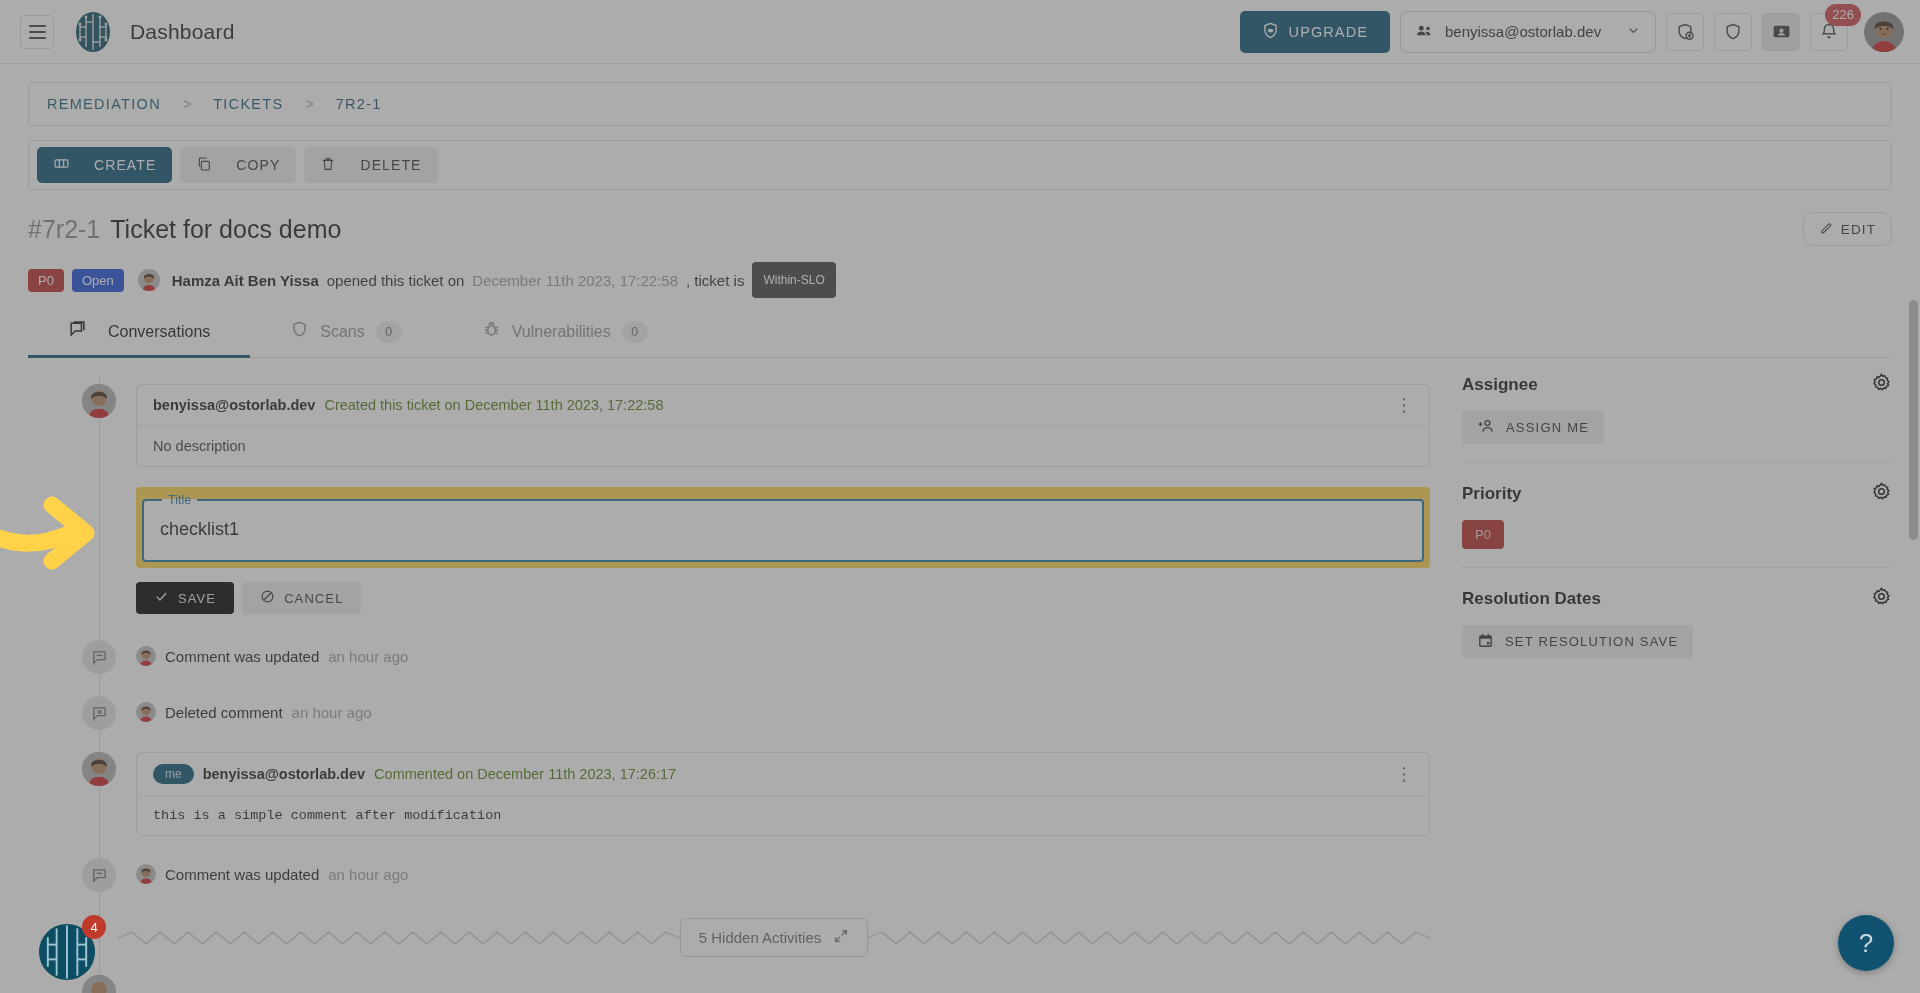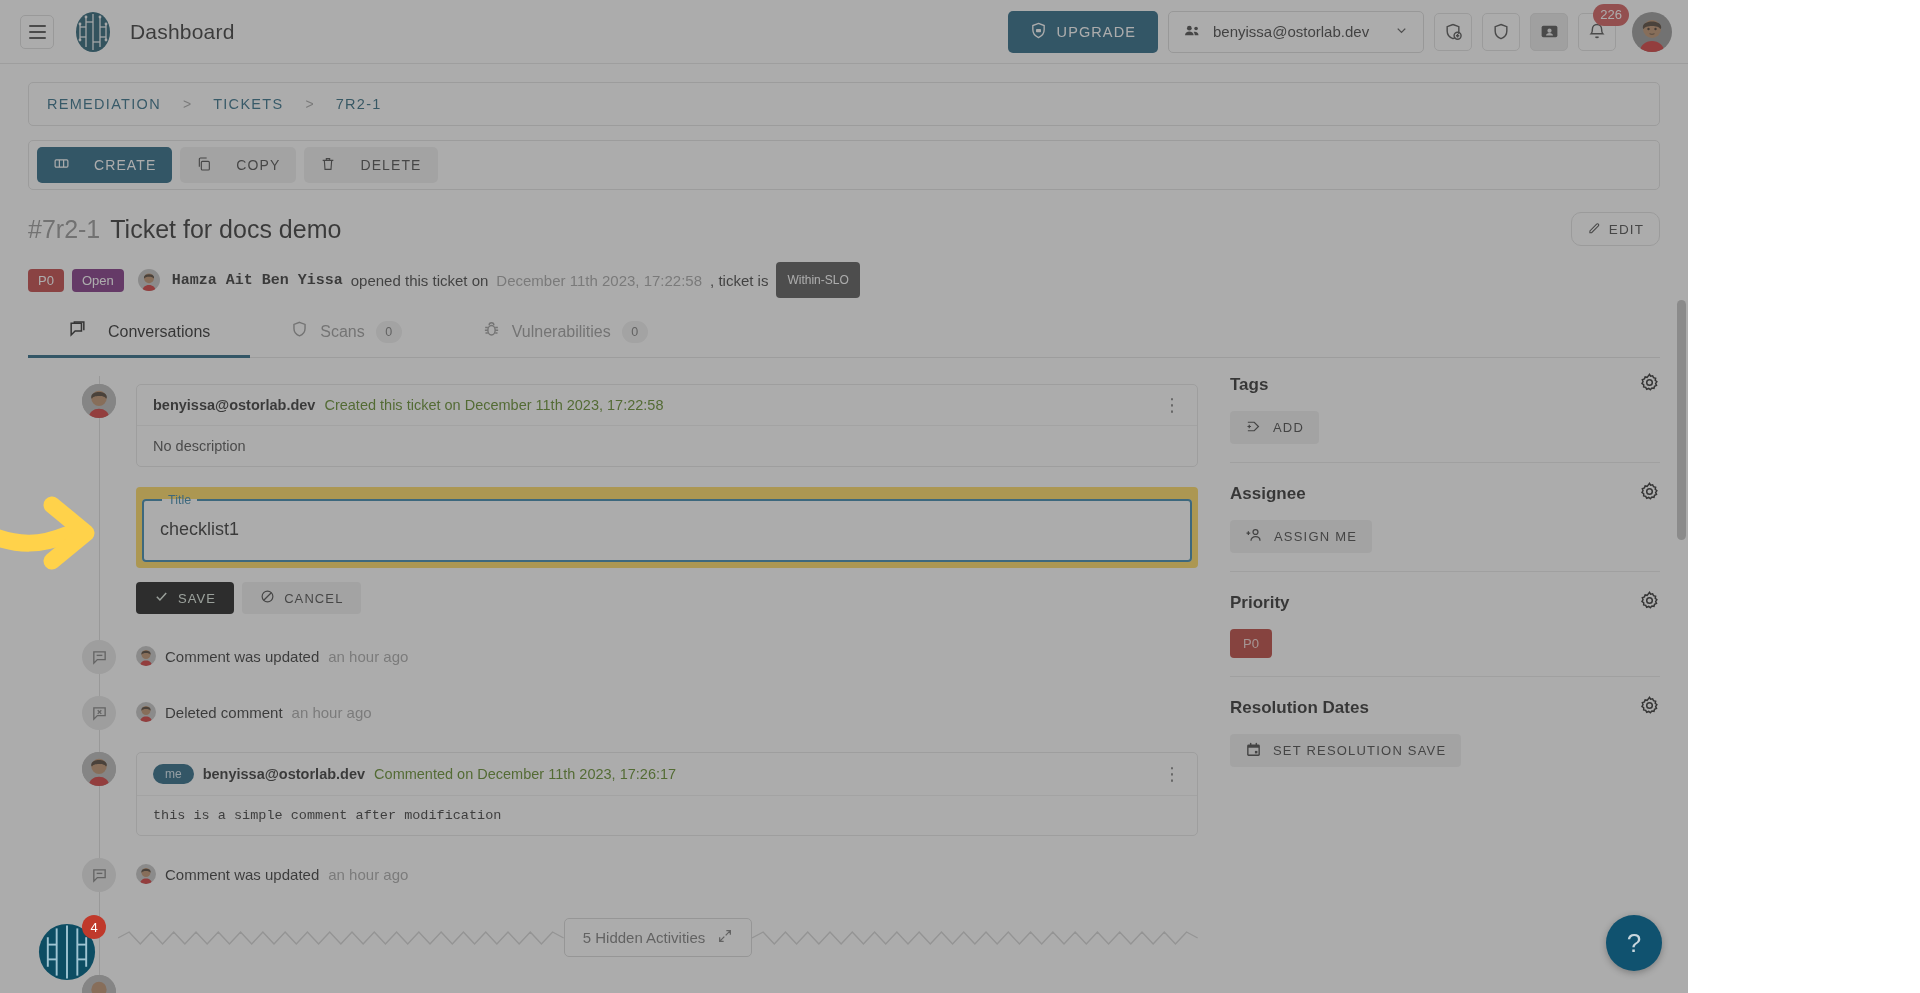--- a/index.html
+++ b/index.html
@@ -7,21 +7,21 @@
   html, body {
     margin: 0; padding: 0;
     width: 1920px; height: 993px;
     overflow: hidden;
     font-family: "Liberation Sans", sans-serif;
     background: #ffffff;
   }
   
   #page {
     position: relative;
-    width: 1688px; height: 993px;
+    width: 1920px; height: 993px;
     background: #ffffff;
   }
   #dim {
     position: absolute; inset: 0;
     background: rgba(90,90,90,0.50);
     pointer-events: none;
     z-index: 50;
   }
 
   
@@ -109,24 +109,24 @@
   .edit-btn {
     margin-left: auto; height: 34px; padding: 0 15px;
     border: 1px solid #dcdcdc; border-radius: 10px; background: #fff;
     display: flex; align-items: center; gap: 8px;
     font-size: 13.5px; letter-spacing: 1.1px; color: #333; cursor: pointer;
   }
 
   .meta-row { display: flex; align-items: center; gap: 8px; margin-top: 16px; font-size: 15px; }
   .pill { border-radius: 4px; padding: 4px 10px; font-size: 13px; color: #fff; }
   .pill.p0 { background: #bb2d2d; }
-  .pill.open { background: #701a75; }
+  .pill.open { background: #1d4ed8; }
   .pill.slo { background: #404040; font-size: 12px; padding: 11px 11px; }
   .meta-avatar { width: 22px; height: 22px; border-radius: 50%; overflow: hidden; margin: 0 4px 0 6px; }
-  .meta-strong { font-weight: bold; color: #1b1b1b; font-family: Liberation Mono, monospace; }
+  .meta-strong { font-weight: bold; color: #1b1b1b; }
   .meta-dim { color: #9a9a9a; }
   .meta-text { color: #2b2b2b; }
 
   
   .tabs { display: flex; margin-top: 22px; border-bottom: 1px solid #e0e0e0; }
   .tab {
     display: flex; align-items: center; gap: 11px;
     padding: 0 40px 14px 40px; cursor: pointer;
     font-size: 16px; color: #8e8e8e; position: relative;
   }
@@ -663,40 +663,20 @@
               <path d="M8 40c0-7 5.5-11 12-11s12 4 12 11z" fill="#cc2222"></path>
               <circle cx="20" cy="17" r="9" fill="#b5835a"></circle>
             </svg>
           </div>
           <div class="tl-body"></div>
         </div>
       </div>
 
       <div class="side-col">
 
-        <div class="panel-sec">
-          <div class="panel-head">
-            <span class="panel-title">Tags</span>
-            <span class="panel-gear">
-              <svg width="21" height="21" viewBox="0 0 24 24" fill="none" stroke="#111" stroke-width="1.7">
-                <circle cx="12" cy="12" r="3.2"></circle>
-                <path d="M12 2.6l1.2 2.2 2.4-.5 1 2.2 2.4.6-.5 2.4 1.9 1.6-1.4 2 1 2.2-2.3 1-.6 2.4-2.4-.3-1.7 1.8-1.9-1.4-2.3.9-1.1-2.2-2.4-.5.1-2.4-2-1.5 1.2-2.1-.8-2.3 2.4-.8.8-2.3 2.3.5z"></path>
-              </svg>
-            </span>
-          </div>
-          <button class="panel-btn">
-            <span>
-              <svg width="17" height="17" viewBox="0 0 24 24" fill="none" stroke="#2e2e2e" stroke-width="1.7">
-                <path d="M4 6h9l6 6-6 6H4"></path>
-                <path d="M6 9.5v5M3.5 12h5"></path>
-              </svg>
-            </span>
-            <span>ADD</span>
-          </button>
-        </div>
 
         <div class="panel-sec">
           <div class="panel-head">
             <span class="panel-title">Assignee</span>
             <span class="panel-gear">
               <svg width="21" height="21" viewBox="0 0 24 24" fill="none" stroke="#111" stroke-width="1.7">
                 <circle cx="12" cy="12" r="3.2"></circle>
                 <path d="M12 2.6l1.2 2.2 2.4-.5 1 2.2 2.4.6-.5 2.4 1.9 1.6-1.4 2 1 2.2-2.3 1-.6 2.4-2.4-.3-1.7 1.8-1.9-1.4-2.3.9-1.1-2.2-2.4-.5.1-2.4-2-1.5 1.2-2.1-.8-2.3 2.4-.8.8-2.3 2.3.5z"></path>
               </svg>
             </span>

